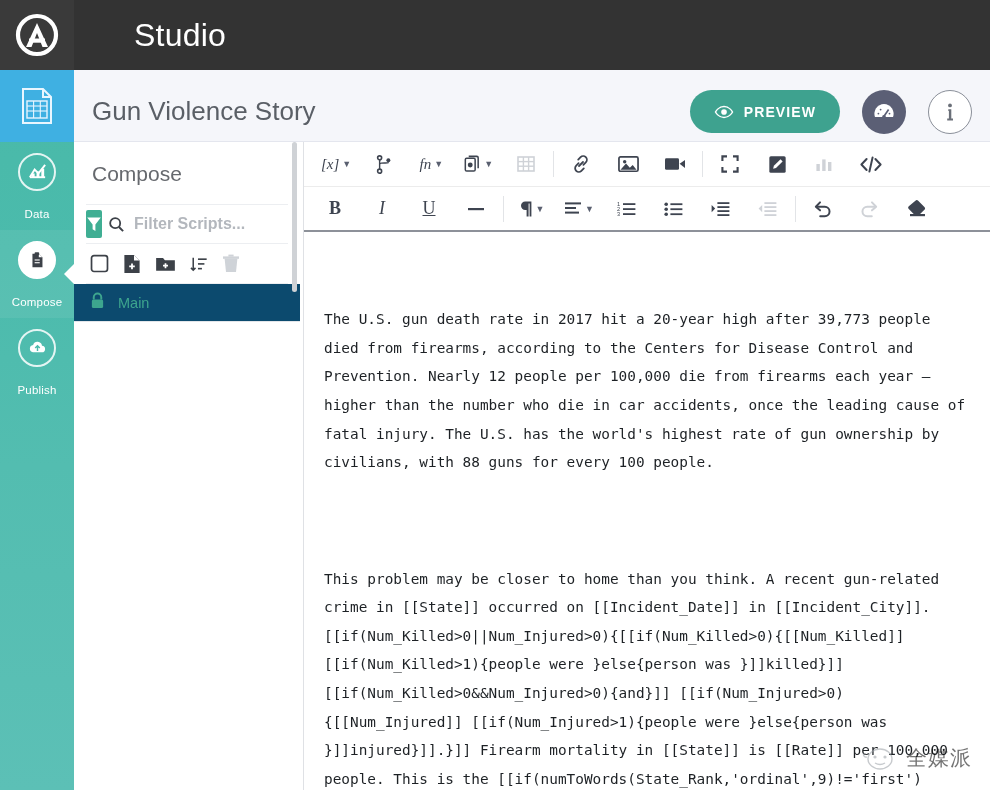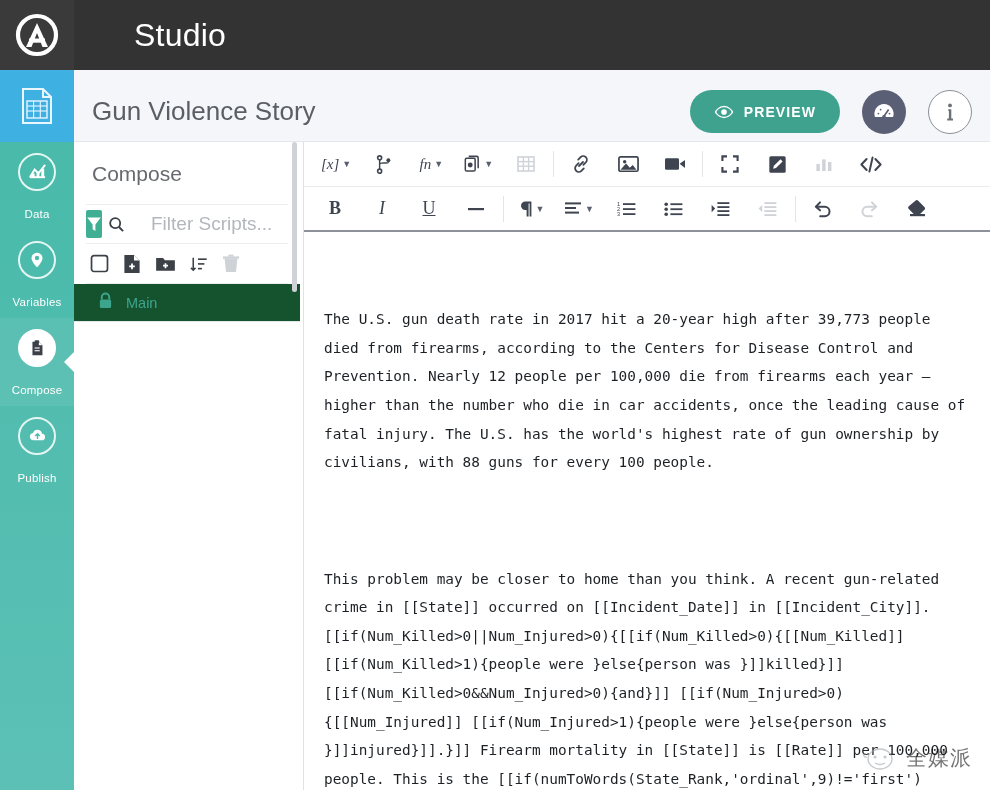--- a/index.html
+++ b/index.html
@@ -88,34 +88,35 @@
     display: flex; align-items: center; height: 40px;
     border-top: 1px solid #eceef1; border-bottom: 1px solid #eceef1;
     margin: 0 12px;
   }
   .funnel-box {
     width: 30px; height: 28px; background: #3fae93; border-radius: 2px;
     display: flex; align-items: center; justify-content: center;
   }
   .search-glyph { margin-left: 6px; display: flex; align-items: center; }
   .filter-input {
-    border: none; outline: none; flex: 1; margin-left: 26px;
-    font-size: 19px; color: #3e4247; font-family: "Liberation Sans", sans-serif;
+    border: none; outline: none; flex: 1; margin-left: 9px;
+    font-size: 16px; color: #3e4247; font-family: "Liberation Sans", sans-serif;
     background: transparent;
+    font-weight: bold;
   }
   .filter-input::placeholder { color: #b3b7bd; }
   .tool-row {
     display: flex; align-items: center; gap: 14px; height: 40px;
     padding: 0 4px; margin: 0 12px; border-bottom: 1px solid #eceef1;
   }
   .tool-ic { cursor: pointer; display: flex; align-items: center; }
   .script-list { padding-top: 0; }
   .script-item {
     display: flex; align-items: center; gap: 13px; height: 38px;
-    padding-left: 24px; background: #14532d; border-bottom: 1px solid #e3e6ea;
+    padding-left: 16px; background: #0c4a6e; border-bottom: 1px solid #e3e6ea;
     cursor: pointer;
   }
   .script-label { color: #3da58e; font-size: 14.5px; }
   .panel-divider {
     width: 1px; background: #dfe1e5; flex: 0 0 1px; margin-left: 3px;
   }
   .panel-scroll {
     position: absolute; top: 0; right: 3px; width: 5px; height: 100%;
     background: transparent;
   }
@@ -195,29 +196,20 @@
         <span class="rail-circle">
           <svg width="21" height="21" viewBox="0 0 22 22">
             <path d="M3 17 L8 9 L12 13 L19 4" fill="none" stroke="#ffffff" stroke-width="2"></path>
             <path d="M3 17 H19" stroke="#ffffff" stroke-width="2"></path>
             <path d="M5 17 V13 H8 V17 Z M10 17 V11 H13 V17 Z M15 17 V8 H18 V17 Z" fill="#ffffff"></path>
           </svg>
         </span>
         <span class="rail-label">Data</span>
       </div>
 
-      <div class="rail-item">
-        <span class="rail-circle">
-          <svg width="20" height="20" viewBox="0 0 22 22">
-            <path d="M11 3 C7.5 3 5 5.6 5 9 C5 13.2 11 19 11 19 C11 19 17 13.2 17 9 C17 5.6 14.5 3 11 3 Z" fill="#ffffff"></path>
-            <circle cx="11" cy="8.8" r="2.4" fill="#4bbbac"></circle>
-          </svg>
-        </span>
-        <span class="rail-label">Variables</span>
-      </div>
 
       <div class="rail-item active">
         <span class="rail-circle">
           <svg width="20" height="20" viewBox="0 0 22 22">
             <path d="M6 4 H13 L17 8 V19 H6 Z" fill="#3c4148"></path>
             <path d="M13 4 V8 H17" fill="#ffffff"></path>
             <rect x="8.4" y="2.4" width="5" height="3" rx="1" fill="#3c4148"></rect>
             <line x1="8.4" y1="11" x2="14" y2="11" stroke="#ffffff" stroke-width="1.2"></line>
             <line x1="8.4" y1="14" x2="14" y2="14" stroke="#ffffff" stroke-width="1.2"></line>
           </svg>

